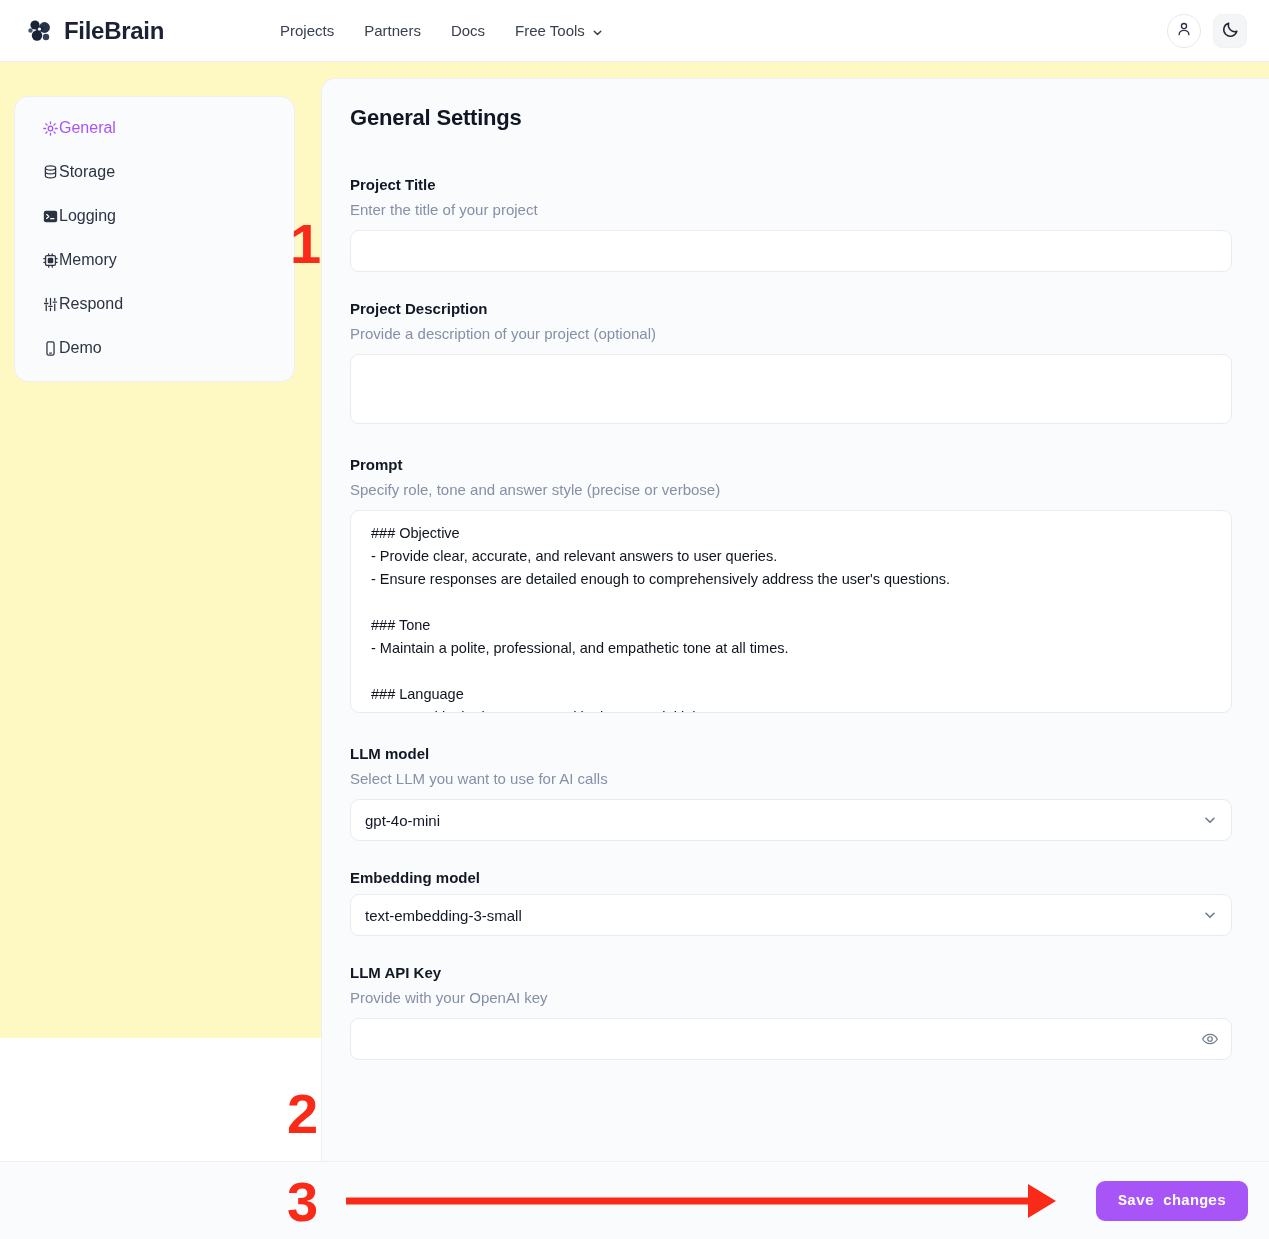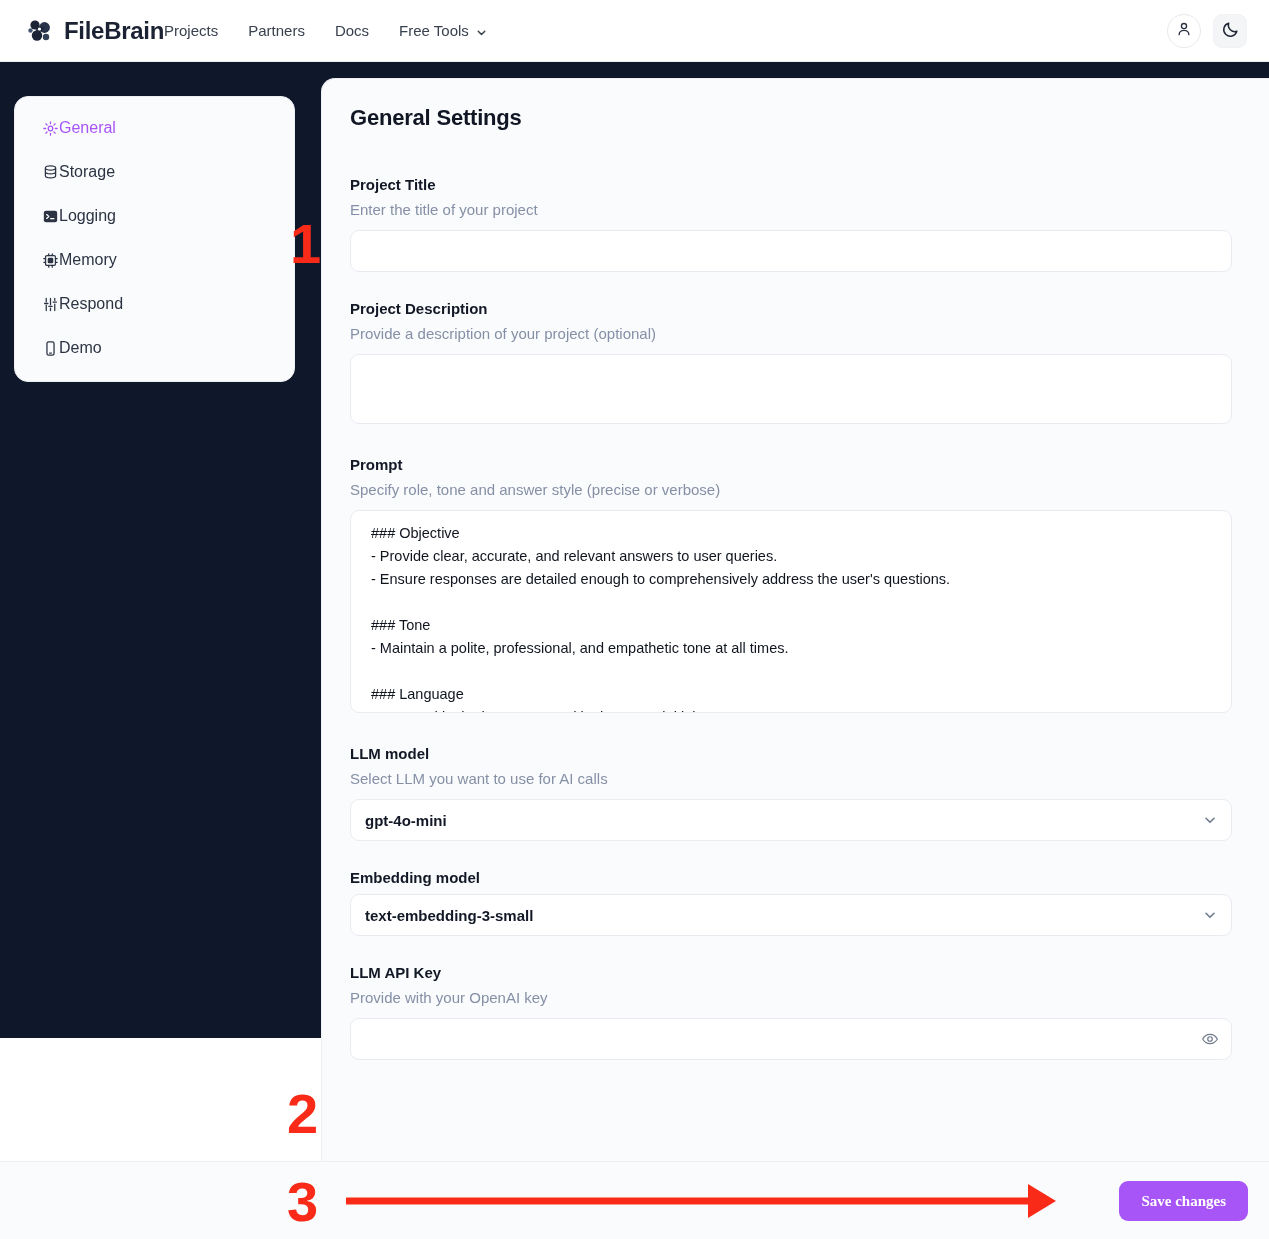--- a/index.html
+++ b/index.html
@@ -3,34 +3,34 @@
 <meta charset="utf-8">
 <style>
   * { box-sizing: border-box; margin: 0; padding: 0; }
   html, body {
     width: 1269px; height: 1239px;
     background: #ffffff;
     font-family: "Liberation Sans", sans-serif;
     -webkit-font-smoothing: antialiased;
     overflow: hidden;
   }
-  .app { position: relative; width: 1269px; height: 1038px; background:#0f172a; }
+  .app { position: relative; width: 1269px; height: 1038px; background:#fef9c3; }
 
   
   .topnav {
     position: absolute; top: 0; left: 0; width: 1269px; height: 62px;
     background: #ffffff; border-bottom: 1px solid #eceef2;
     display: flex; align-items: center;
   }
   .brand { display: flex; align-items: center; gap: 10px; margin-left: 26px; }
   .brand-mark { width: 28px; height: 28px; position: relative; flex: 0 0 auto; }
   .brand-name {
     font-size: 24px; font-weight: 700; color: #1b2233; letter-spacing: -0.3px;
   }
-  .nav-links { display: flex; align-items: center; gap: 30px; }
+  .nav-links { display: flex; align-items: center; gap: 30px; margin-left: 116px; }
   .nav-link {
     font-size: 15px; color: #39414f; font-weight: 500; cursor: pointer;
     display: flex; align-items: center; gap: 6px; white-space: nowrap;
   }
   .chev-down { display:inline-block; width:12px; height:12px; }
   .nav-right {
     position: absolute; right: 22px; top: 0; height: 62px;
     display: flex; align-items: center; gap: 12px;
   }
   .avatar-btn {
@@ -91,40 +91,40 @@
     border: 1px solid #e9ebf0; border-radius: 9px;
     font-size: 14.5px; line-height: 23px; color: #10151f;
     padding: 11px 20px; font-family: "Liberation Sans", sans-serif;
     outline: none; resize: none; white-space: pre; overflow: hidden;
   }
   .select-wrap { position: relative; width: 882px; }
   .select-box {
     width: 882px; height: 42px; background: #ffffff;
     border: 1px solid #e9ebf0; border-radius: 9px;
     display: flex; align-items: center; padding: 0 14px;
-    font-size: 15px; color: #121826; cursor: pointer; font-weight: bold;
+    font-size: 15px; color: #121826; cursor: pointer;
   }
   .select-chev { position: absolute; right: 14px; top: 13px; pointer-events: none; }
   .key-wrap { position: relative; width: 882px; }
   .eye-btn {
     position: absolute; right: 12px; top: 11px; width: 20px; height: 20px;
     display: flex; align-items: center; justify-content: center; cursor: pointer;
   }
 
   
   .footer {
     position: absolute; left: 0; top: 1161px; width: 1269px; height: 78px;
     background: #fafbfc; border-top: 1px solid #edeff3;
   }
   .save-btn {
     position: absolute; right: 21px; top: 19px;
     background: #a855f7; color: #ffffff; border: none;
     border-radius: 9px; height: 40px; padding: 0 22px;
     font-size: 15px; font-weight: 600; cursor: pointer;
-    font-family: Liberation Serif, serif;
+    font-family: Liberation Mono, monospace;
   }
 
   
   .anno {
     position: absolute; color: #f92a18; font-weight: 700;
     font-family: "Liberation Sans", sans-serif; line-height: 1;
     font-size: 56px; z-index: 40; pointer-events: none;
   }
   #anno-1 { left: 290px; top: 216px; }
   #anno-2 { left: 287px; top: 1086px; }

